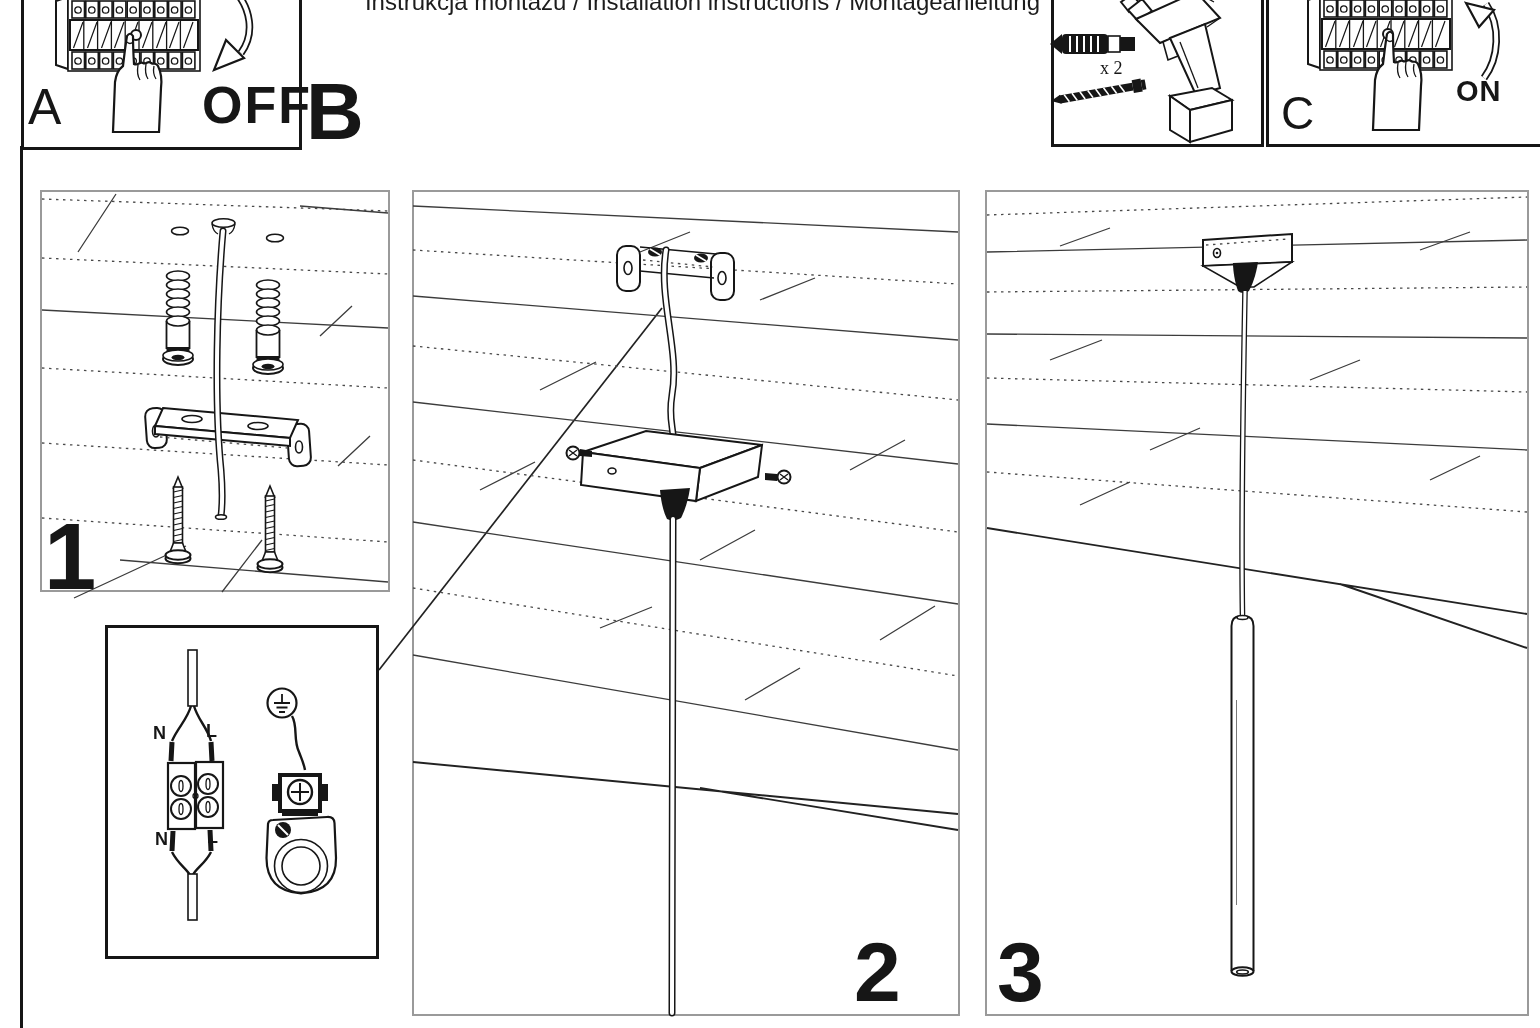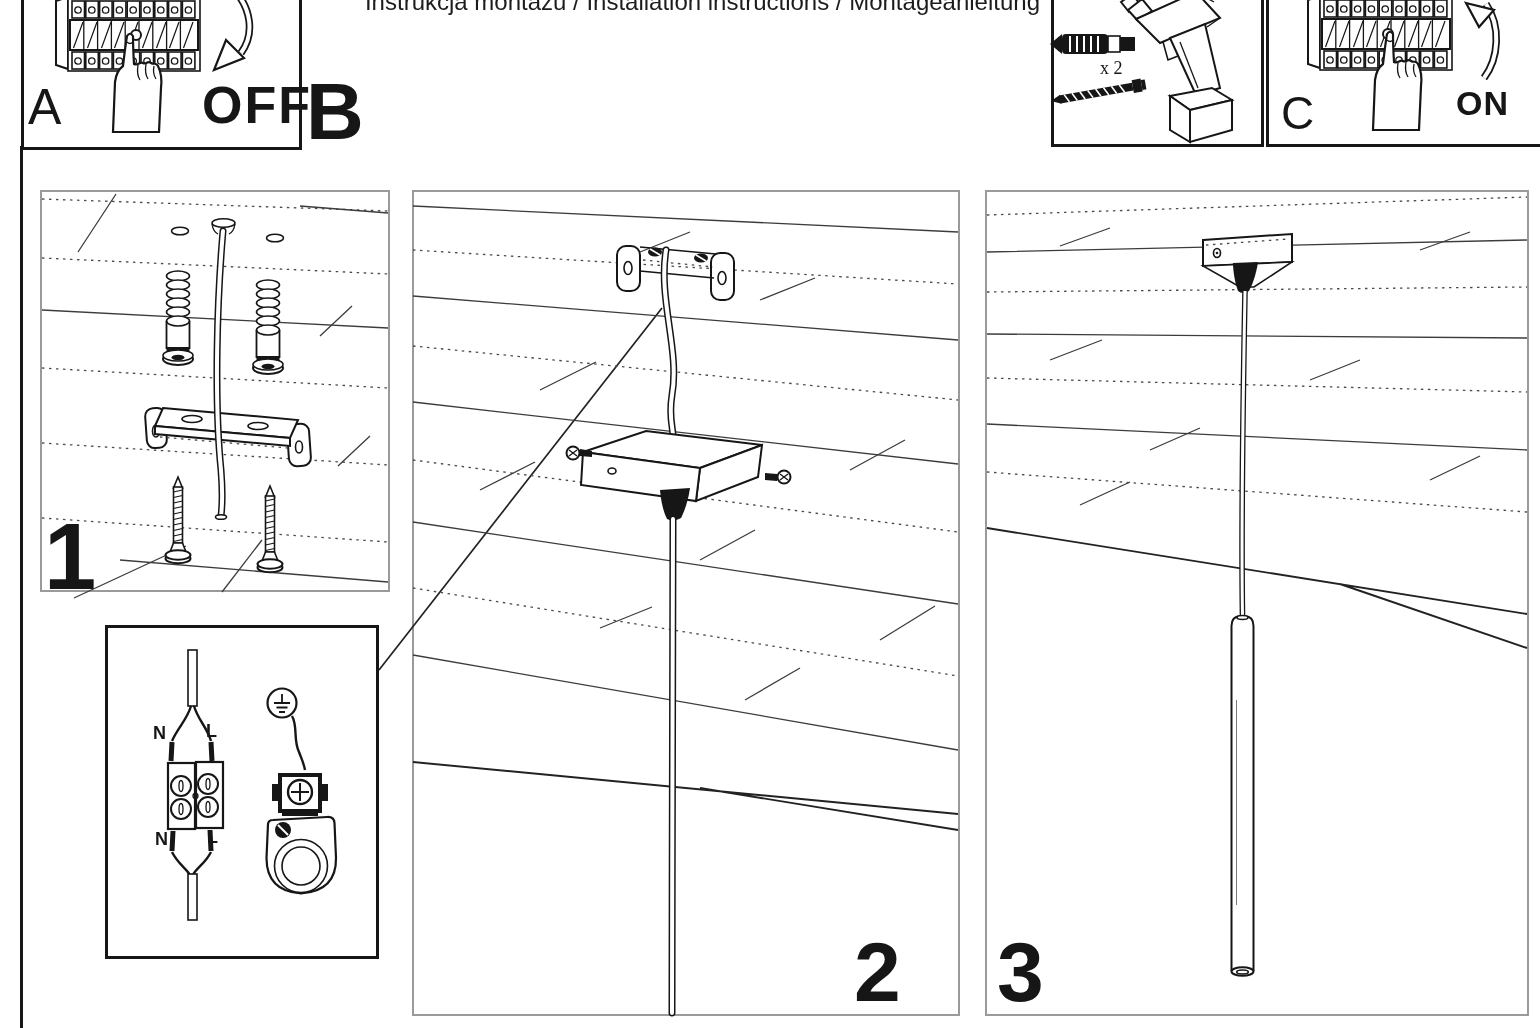--- a/index.html
+++ b/index.html
@@ -8,21 +8,21 @@
   .frame{position:absolute;box-sizing:border-box;background:transparent;}
   .heavy{border:3px solid #161616;}
   .panel{border:2px solid #9a9a9a;}
   .detailframe{border:3px solid #161616;}
   .rail{position:absolute;left:20px;top:146px;width:3px;height:882px;background:#161616;}
   .lbl{position:absolute;line-height:1;white-space:nowrap;color:#161616;}
   .lbl-a{left:28px;top:82px;font-size:50px;}
   .lbl-off{left:202px;top:79px;font-size:52px;font-weight:700;letter-spacing:2px;}
   .lbl-b{left:306px;top:72px;font-size:80px;font-weight:700;}
   .lbl-c{left:1281px;top:90px;font-size:46px;}
-  .lbl-on{left:1456px;top:77px;font-size:34px;font-weight:700;letter-spacing:1px;margin-top:9px;}
+  .lbl-on{left:1456px;top:77px;font-size:29px;font-weight:700;letter-spacing:1px;}
   .lbl-x2{left:1100px;top:59px;font-size:18px;font-family:Liberation Serif, serif;}
   .lbl-1{left:44px;top:510px;font-size:94px;font-weight:700;}
   .lbl-2{left:854px;top:930px;font-size:84px;font-weight:700;}
   .lbl-3{left:997px;top:930px;font-size:84px;font-weight:700;}
   .title-block{position:absolute;right:500px;top:-14px;width:720px;text-align:right;
                font-size:24px;line-height:31px;color:#1c1c1c;}
   .wl{position:absolute;font-size:18px;font-weight:700;line-height:1;}
   .wl-nt{left:153px;top:724px;}
   .wl-lt{left:206px;top:722px;}
   .wl-nb{left:155px;top:830px;}

